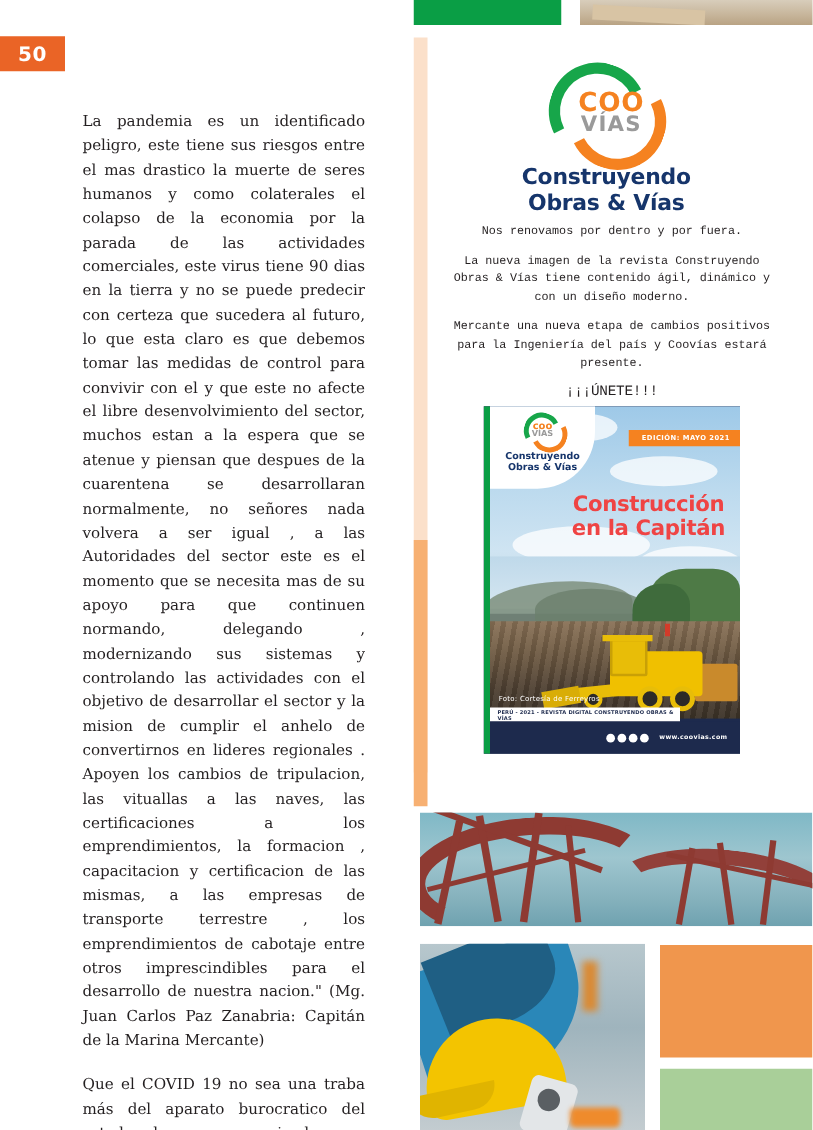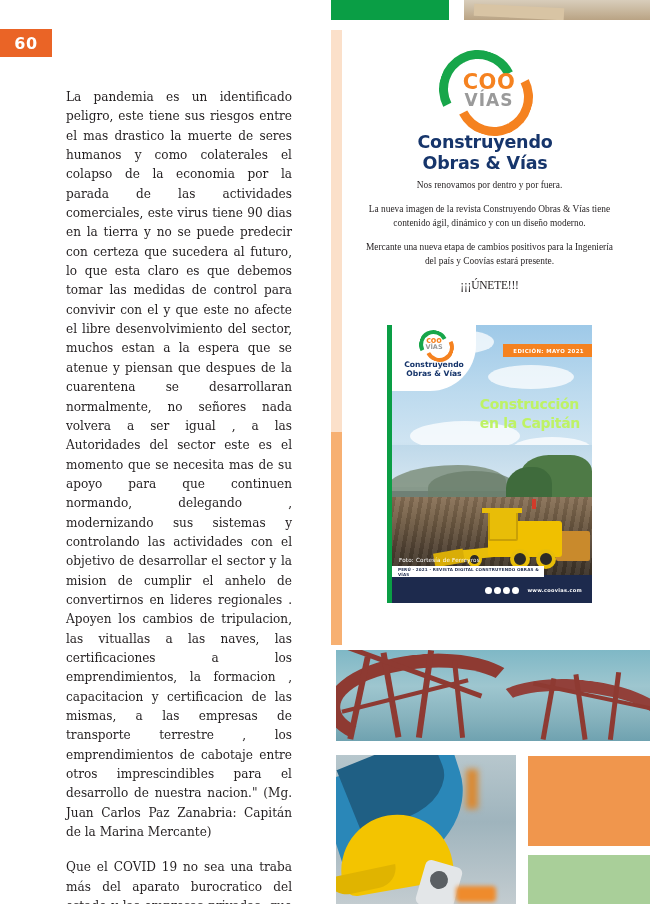--- a/index.html
+++ b/index.html
@@ -85,21 +85,21 @@
   }
   .logo-words {
     margin-top: 4px; text-align: center;
     font-family: "DejaVu Sans", sans-serif; font-weight: bold;
     font-size: 17.5px; line-height: 21px; color: #16356b; letter-spacing: -.2px;
   }
 
   
   .blurb { position: absolute; left: 40px; top: 178px; width: 255px; text-align: center; }
   .blurb p {
-    font-family: Liberation Serif, serif;
+    font-family: Liberation Mono, monospace;
     font-size: 9.4px; line-height: 14.6px; color: #231f20;
     margin-bottom: 9px;
   }
   .blurb p.shout {
     font-size: 11.5px; font-weight: normal; margin-bottom: 0; letter-spacing: -.2px;
   }
 
   
   .cover {
     position: absolute; left: 65px; top: 325px;
@@ -131,23 +131,23 @@
   .cl-vias { position:absolute; left:8px; top:14px; width:28px; text-align:center; font-family:"DejaVu Sans",sans-serif; font-weight:bold; font-size:6.5px; color:#9a9a9a; line-height:7px; }
   .cl-words { margin-top: 1px; font-family:"DejaVu Sans",sans-serif; font-weight:bold; font-size:7.6px; line-height:8.6px; color:#16356b; }
 
   .edition-badge {
     position: absolute; right: 0; top: 19px; height: 13px;
     background: #f58220; color: #ffffff; z-index: 5;
     font-family:"DejaVu Sans",sans-serif; font-size: 5.4px; font-weight: bold;
     letter-spacing: .4px; display:flex; align-items:center; padding: 0 8px 0 10px;
   }
   .cover-title {
-    position: absolute; right: 12px; top: 70px; z-index: 5; text-align: left;
+    position: absolute; right: 12px; top: 70px; z-index: 5; text-align: center;
     font-family:"DejaVu Sans",sans-serif; font-weight: bold;
-    font-size: 14px; line-height: 18.5px; color: #bef264; letter-spacing: -.3px;
+    font-size: 17px; line-height: 18.5px; color: #ef4444; letter-spacing: -.3px;
   }
 
   .cover-photo { position: absolute; left: 5px; top: 120px; right: 0; height: 130px; overflow: hidden; }
   .cp-sky { position:absolute; left:0; top:0; right:0; height:42px; background:linear-gradient(180deg,#bfd9ea,#d5e6f1); }
   .cp-mtn { position:absolute; left:-6px; top:20px; width:120px; height:40px; background:#7e8f7c; border-radius: 60% 40% 0 0; opacity:.85; }
   .cp-mtn2 { position:absolute; left:36px; top:26px; width:90px; height:34px; background:#6b7f6d; border-radius: 50% 50% 0 0; opacity:.8; }
   .cp-trees { position:absolute; right:0; top:10px; width:72px; height:54px; background:#4e7a46; border-radius: 40% 30% 0 0; }
   .cp-trees2 { position:absolute; right:40px; top:22px; width:46px; height:42px; background:#3f6b3c; border-radius: 50% 40% 0 0; }
   .cp-ground { position:absolute; left:0; right:0; bottom:0; height:78px;
     background: linear-gradient(180deg,#8a7257 0%, #6d5942 35%, #4e4032 70%, #3b3227 100%); }
@@ -235,21 +235,21 @@
   }
 </style>
 </head>
 <body>
 
 <div class="page">
 
   <div class="left-col">
 
     <div class="folio-bar">
-      <div class="folio-num">60</div>
+      <div class="folio-num">50</div>
       <div class="folio-sep"></div>
     </div>
 
     <div class="body-text">
       <p>La pandemia es un identificado peligro, este tiene sus riesgos entre el mas drastico la muerte de seres humanos y como colaterales el  colapso de la economia por la parada de las actividades comerciales, este virus tiene 90 dias en la tierra y no se puede predecir con certeza que sucedera al futuro, lo que esta claro es que debemos tomar las medidas de control para convivir con el y que este no afecte el libre desenvolvimiento del sector, muchos estan a la espera que se atenue y piensan que despues de la cuarentena se desarrollaran normalmente, no señores nada volvera a ser igual , a las Autoridades del sector este es el momento que se necesita mas de su apoyo para que continuen normando, delegando , modernizando sus sistemas y controlando las actividades con el objetivo de desarrollar el sector y la mision de cumplir el anhelo de convertirnos en lideres regionales . Apoyen los cambios de tripulacion, las vituallas a las naves, las certificaciones a los emprendimientos, la formacion , capacitacion y certificacion de las mismas, a las empresas de transporte terrestre , los emprendimientos de cabotaje entre otros imprescindibles para el desarrollo de nuestra nacion." (Mg. Juan Carlos Paz Zanabria: Capitán de la Marina Mercante)</p>
       <p>Que el COVID 19 no sea una traba más del aparato burocratico del estado y las empresas privadas, que sea esta situacion de zozobra una oportunidad para mejorar y estar mas cerca de las personas que trabajan y tienen emprendimmientos en el sector. Los invito a ajustar los imanes del binaculo de nuestro compas para que este desvio ocasionado por la variacion sanitaria sea compensado con la actitudy predisposicion de todos nosotros y agarrar rumbo franco a nuestro objetivo como Nacion Maritima.</p>
     </div>
 
   </div>
 

